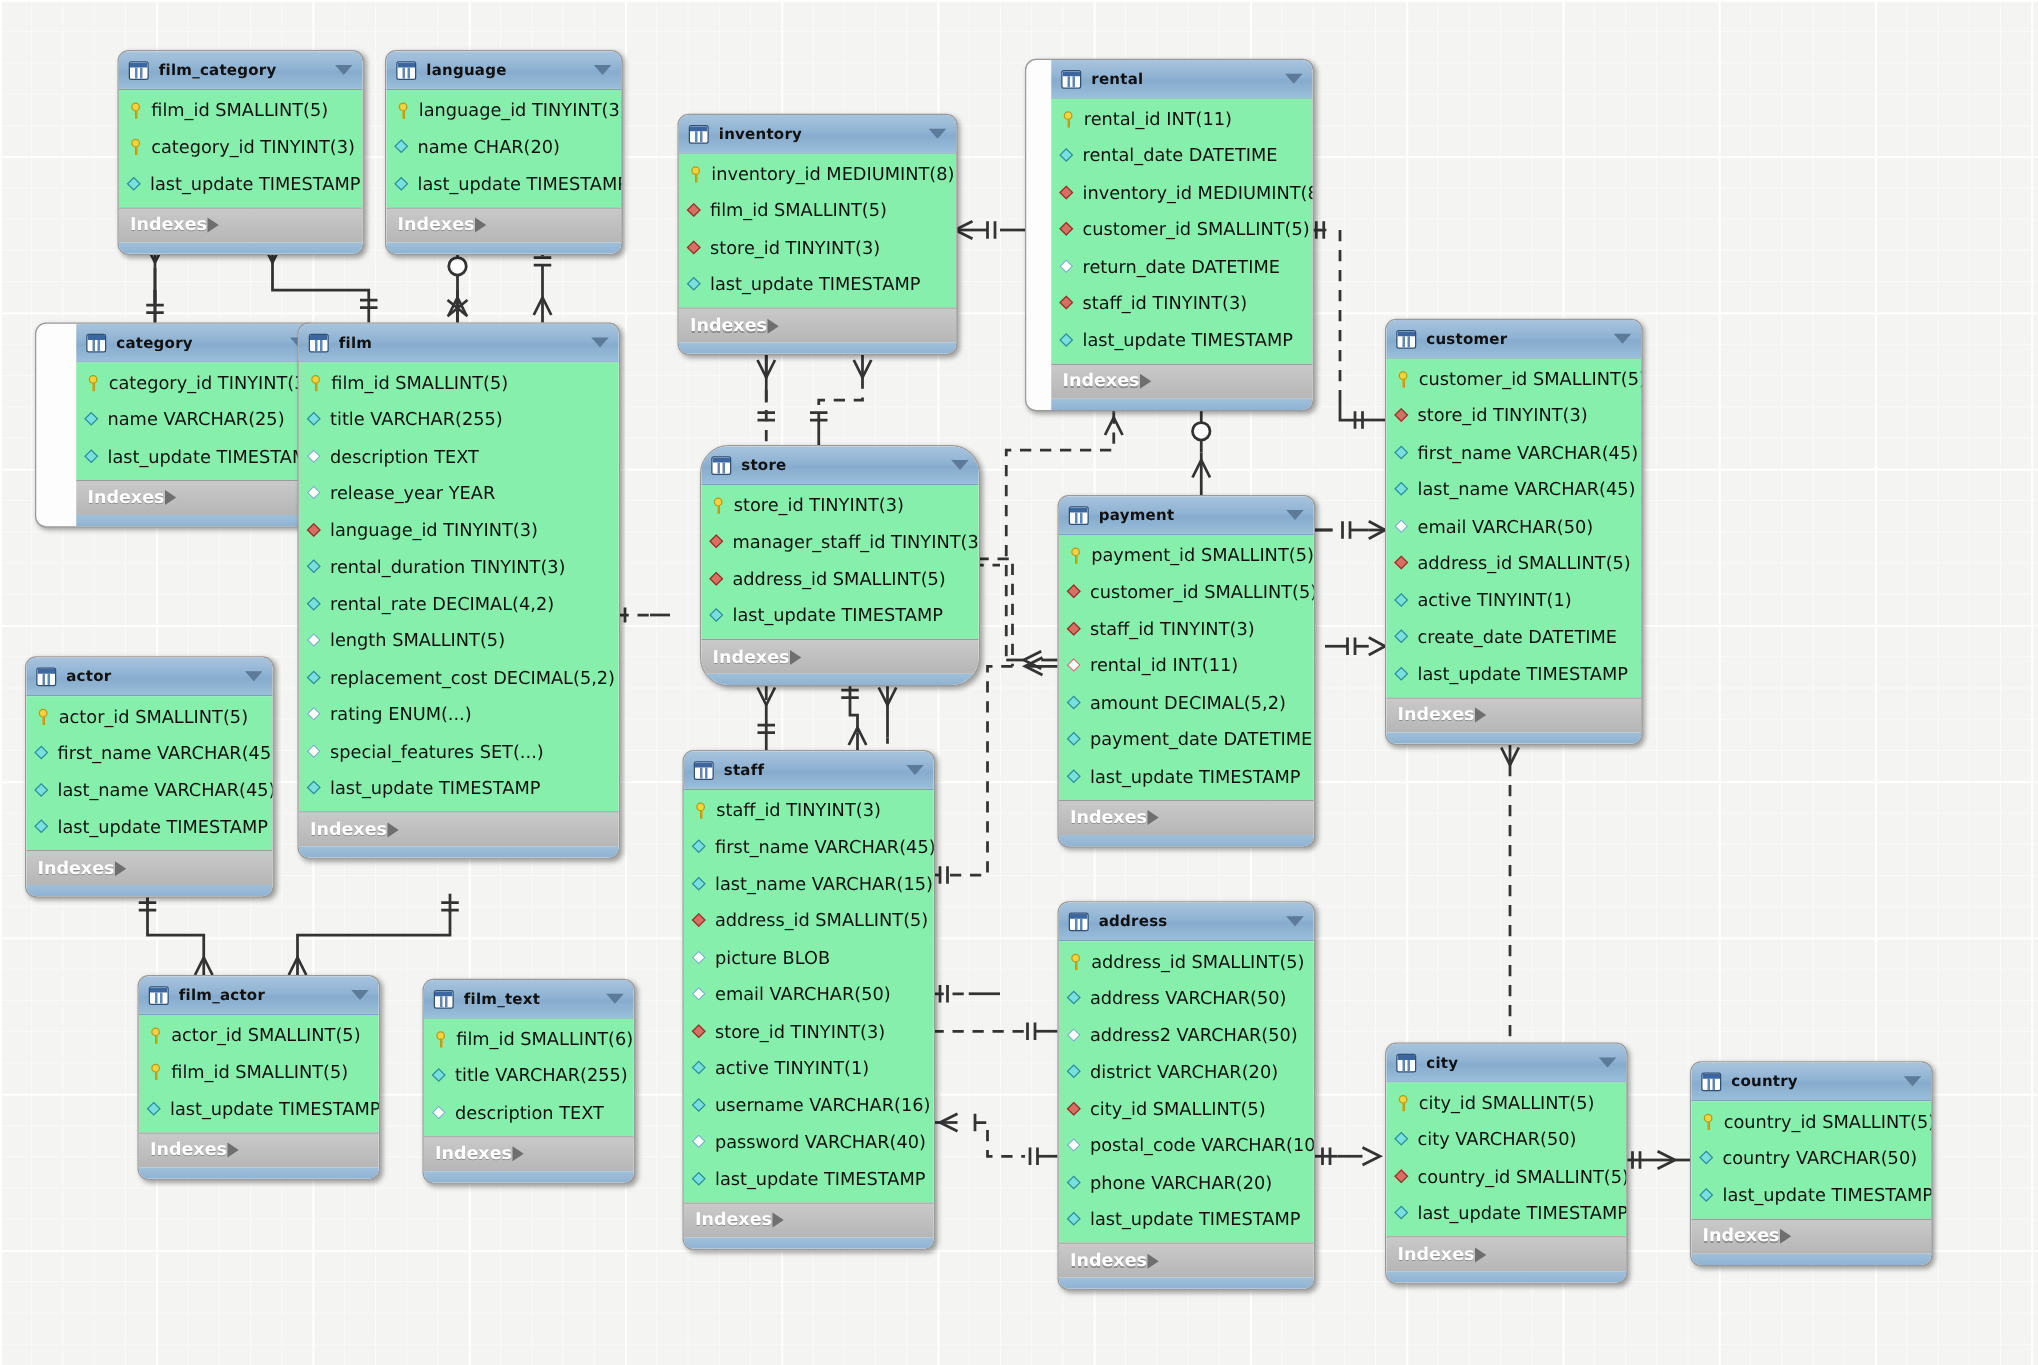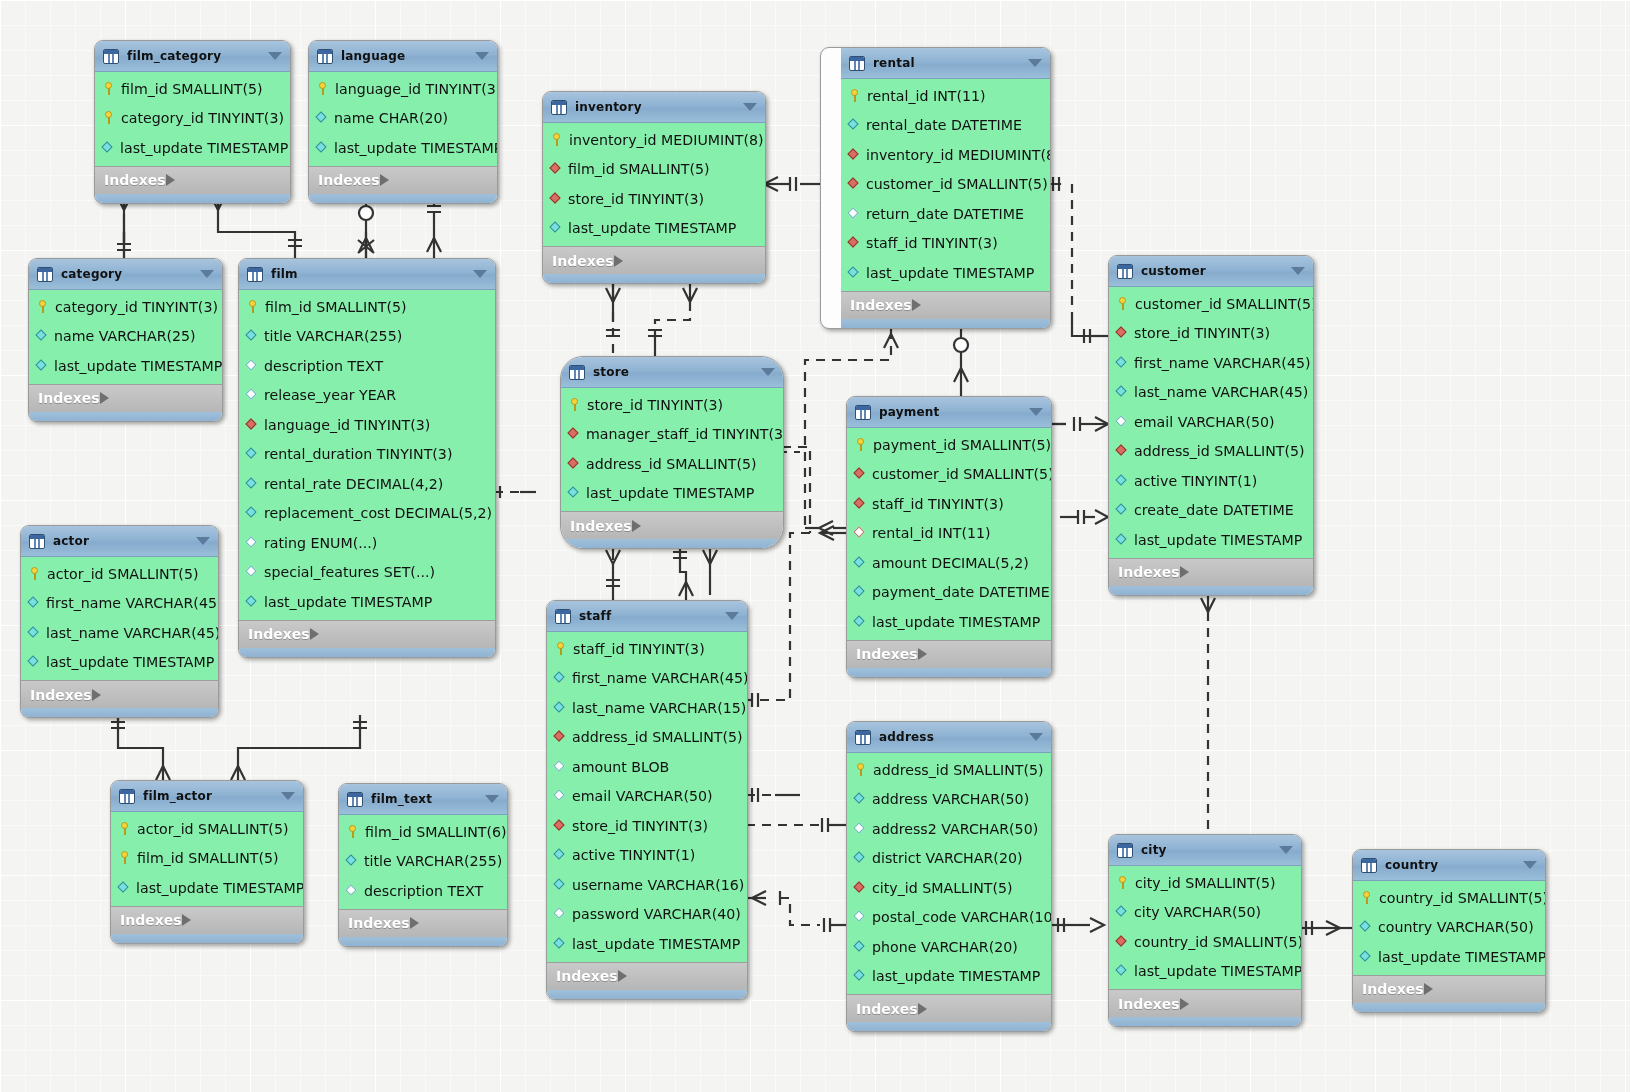--- a/index.html
+++ b/index.html
@@ -432,21 +432,21 @@
             <span>last_update TIMESTAMP</span>
           </div>
         </div>
     <div class="ftr">
       <span>Indexes</span>
       <span class="arr"></span>
     </div>
     <div class="strip"></div>
   </div>
 
-  <div class="tbl" style="left: 28px; top: 258px; width: 193px;">
+  <div class="tbl" style="left: 28px; top: 258px; width: 193px; padding-left: 32px;">
     <div class="hdr">
       <span class="tico"></span>
       <span class="tname">category</span>
       <span class="caret"></span>
     </div>
     <div class="cols">
           <div class="col">
             <span class="mk pk"></span>
             <span>category_id TINYINT(3)</span>
           </div>
@@ -493,20 +493,24 @@
             <span class="mk dia fk"></span>
             <span>language_id TINYINT(3)</span>
           </div>
           <div class="col">
             <span class="mk dia nn"></span>
             <span>rental_duration TINYINT(3)</span>
           </div>
           <div class="col">
             <span class="mk dia nn"></span>
             <span>rental_rate DECIMAL(4,2)</span>
+          </div>
+          <div class="col">
+            <span class="mk dia nul"></span>
+            <span>length SMALLINT(5)</span>
           </div>
           <div class="col">
             <span class="mk dia nn"></span>
             <span>replacement_cost DECIMAL(5,2)</span>
           </div>
           <div class="col">
             <span class="mk dia nul"></span>
             <span>rating ENUM(...)</span>
           </div>
           <div class="col">
@@ -648,21 +652,21 @@
           <div class="col">
             <span class="mk dia nn"></span>
             <span>last_name VARCHAR(15)</span>
           </div>
           <div class="col">
             <span class="mk dia fk"></span>
             <span>address_id SMALLINT(5)</span>
           </div>
           <div class="col">
             <span class="mk dia nul"></span>
-            <span>amount BLOB</span>
+            <span>picture BLOB</span>
           </div>
           <div class="col">
             <span class="mk dia nul"></span>
             <span>email VARCHAR(50)</span>
           </div>
           <div class="col">
             <span class="mk dia fk"></span>
             <span>store_id TINYINT(3)</span>
           </div>
           <div class="col">

